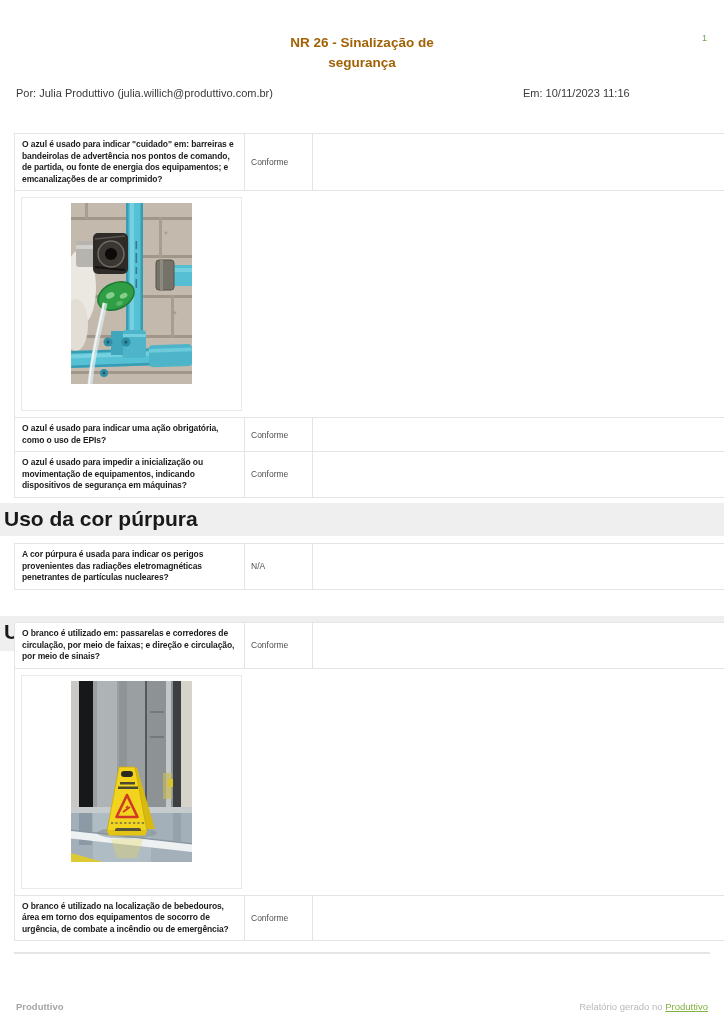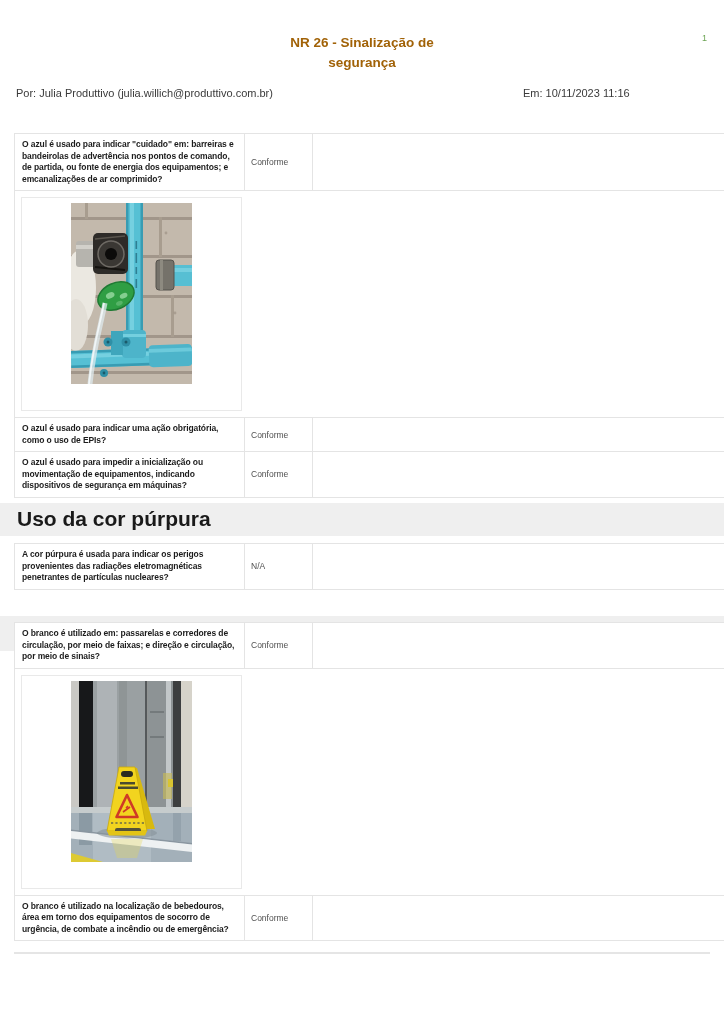--- a/index.html
+++ b/index.html
@@ -54,21 +54,21 @@
   #tbl2{top:543px;}
   #band2{top:616px;height:35px;}
   #tbl3{top:622px;}
   tr.h56{height:56px;} tr.h32{height:32px;margin-top:40px;} tr.h44{height:44px;}
   tr.h37{height:37px;margin-left:25px;} tr.h38{height:38px;} tr.h40{height:40px;}
 
   .band{
     position:absolute;left:0;width:724px;
     background:#efefef;
     font-size:21px;font-weight:bold;color:#191919;line-height:32px;
-    padding-left:17px;box-sizing:border-box;
+    padding-left:4px;box-sizing:border-box;
     white-space:nowrap;overflow:hidden;
   }
 
   .divider{
     position:absolute;top:952px;left:14px;width:696px;
     border-top:2px solid #e5e5e5;height:0;
   }
   .footer{
     position:absolute;top:1001px;left:16px;right:16px;
     display:flex;justify-content:space-between;align-items:baseline;
@@ -264,14 +264,21 @@
     <tr class="h40">
       <td class="q">O branco é utilizado na localização de bebedouros, área em torno dos equipamentos de socorro de urgência, de combate a incêndio ou de emergência?</td>
       <td class="a">Conforme</td>
       <td class="n"></td>
     </tr>
   </tbody>
     </table>
 
   <div class="divider"></div>
 
+  <div class="footer">
+    <span class="brand">Produttivo</span>
+    <span class="gen">
+      <span>Relatório gerado no</span>
+      <a>Produttivo</a>
+    </span>
+  </div>
 
 </div>
 
 </body></html>

